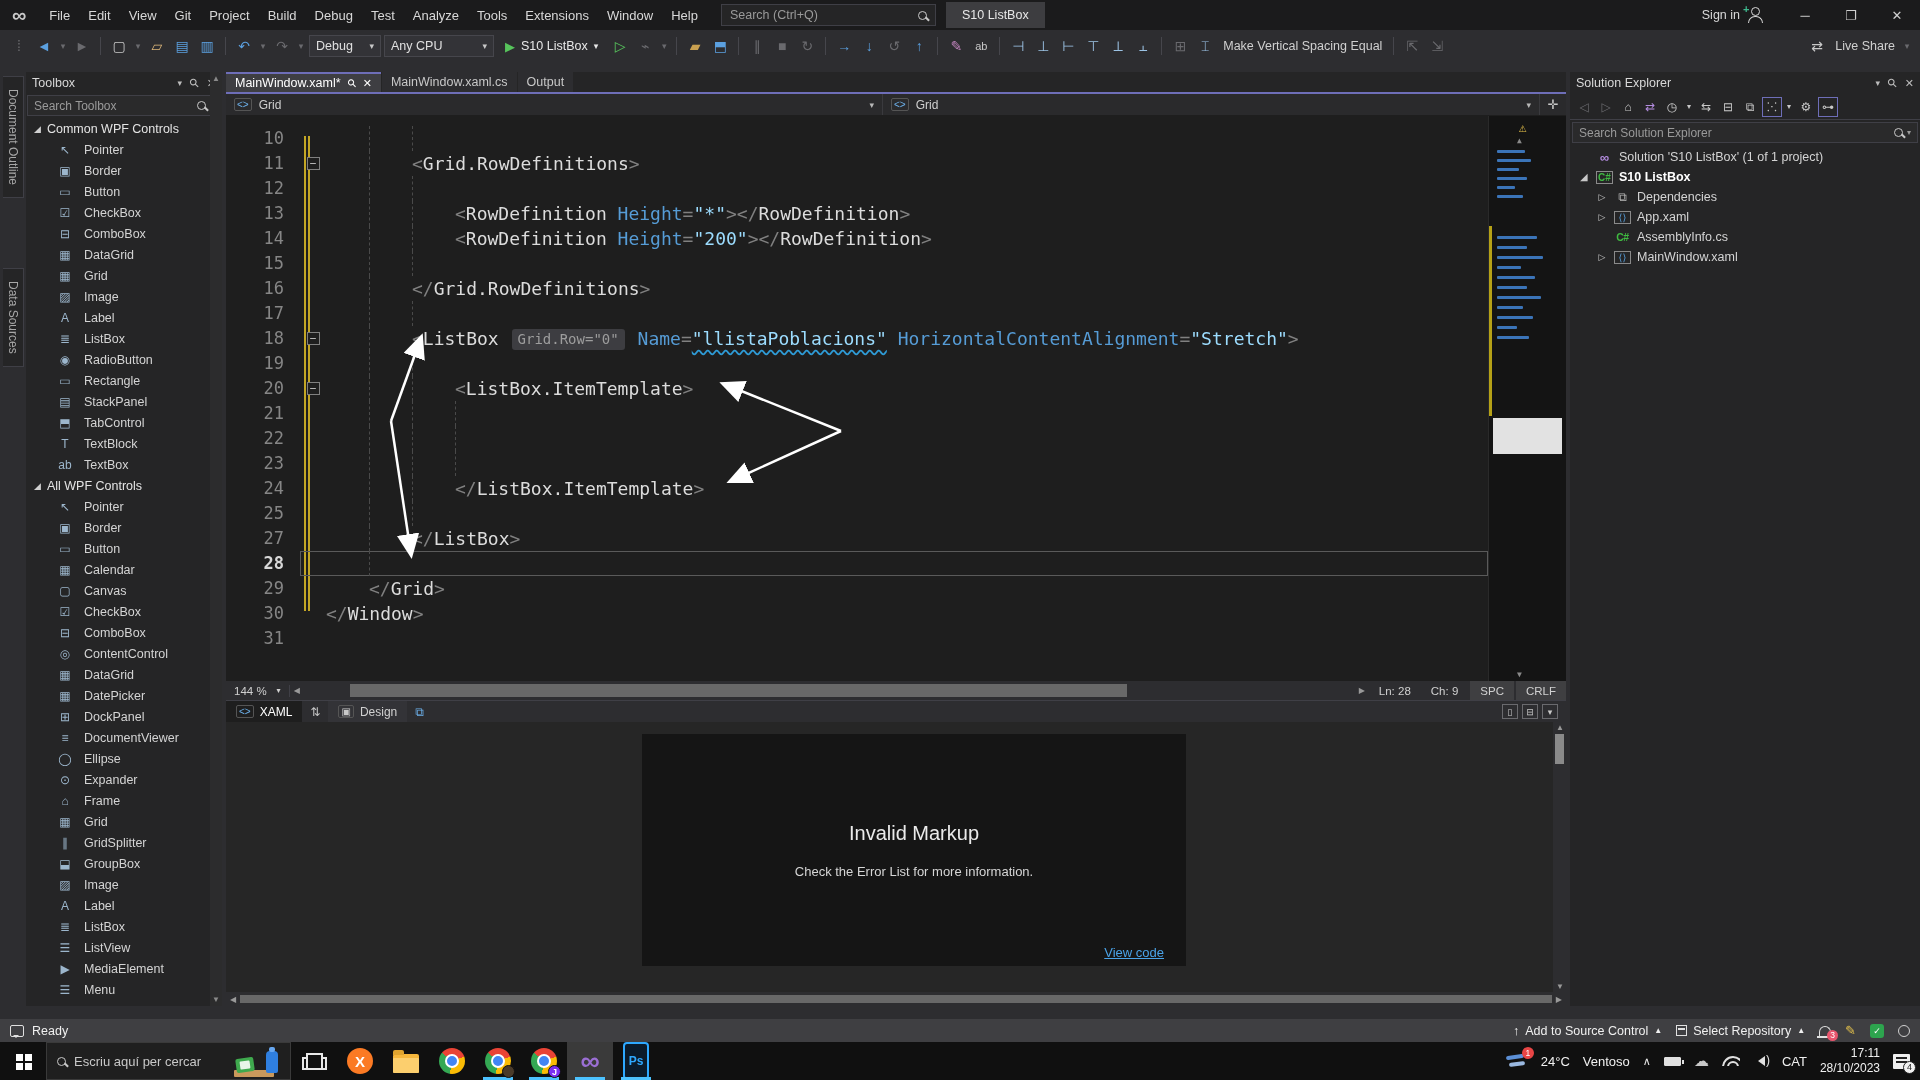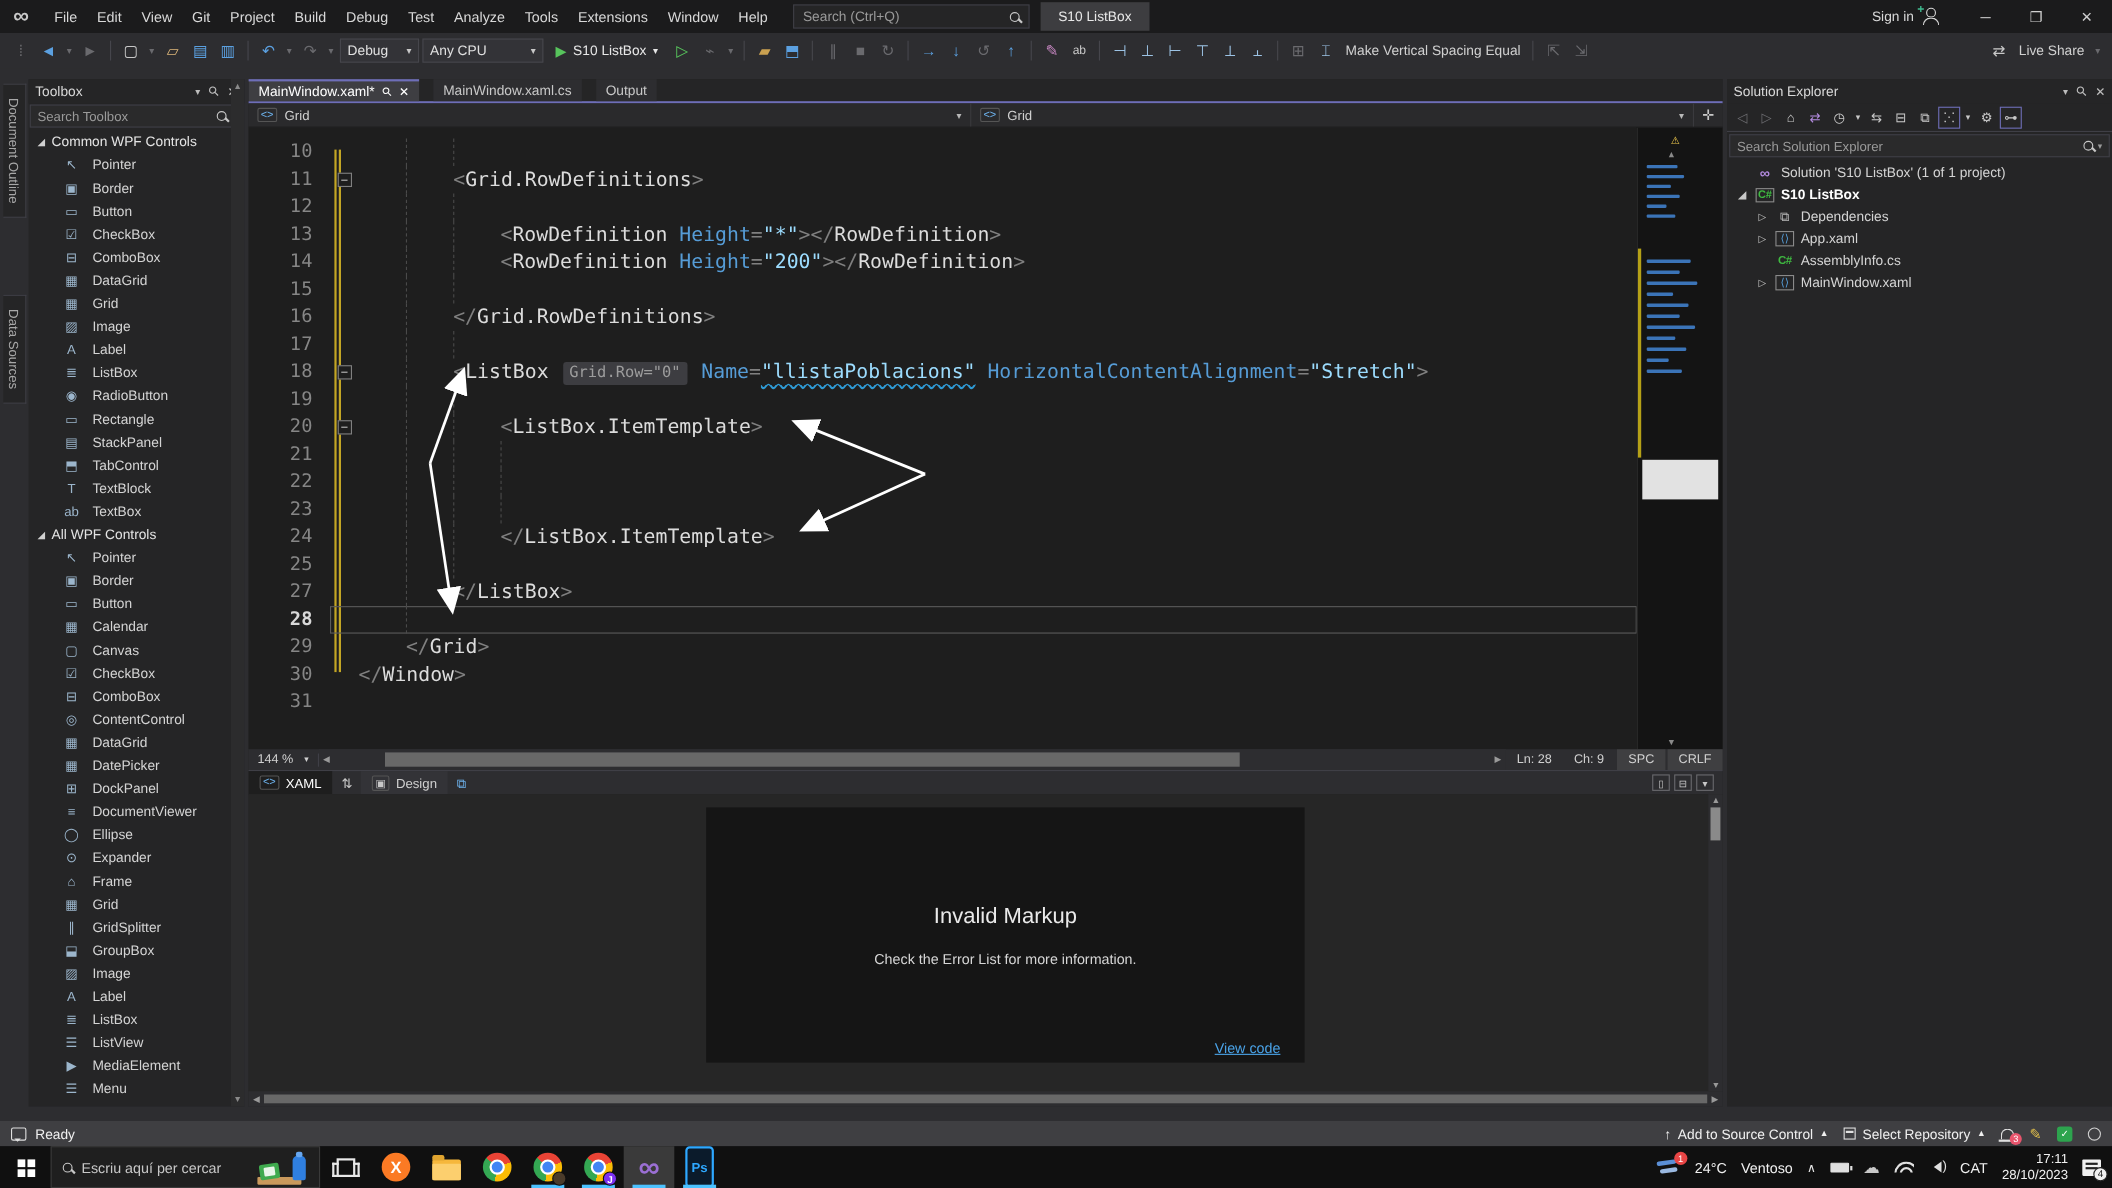--- a/index.html
+++ b/index.html
@@ -56,21 +56,21 @@
   .tbox-list { flex:1; overflow:hidden; position:relative; padding-right:12px; }
   .tbx-group { height:21px; display:flex; align-items:center; gap:6px; font-size:12.5px; color:#e4e4e4; padding-left:8px; }
   .tbx-group .ga { font-size:9px; color:#d0d0d0; }
   .tbx-item { height:21px; display:flex; align-items:center; font-size:12.5px; color:#d4d4d4; padding-left:30px; gap:10px; }
   .tbx-item .tico { width:18px; text-align:center; color:#9cb6cc; font-size:12px; flex:none; }
   .tbx-scroll { position:absolute; right:0; top:0; bottom:0; width:12px; background:#2c2c2d; display:flex; flex-direction:column;
                 justify-content:space-between; align-items:center; font-size:8px; color:#8a8a8a; padding:2px 0; }
 
   
   .editor-col { flex:1; margin-top:10px; display:flex; flex-direction:column; background:#252526; margin-left:4px; }
-  .tabs-row { height:22px; display:flex; border-bottom:2px solid #6e6eb8; background:#252526;gap:12px; }
+  .tabs-row { height:22px; display:flex; border-bottom:2px solid #6e6eb8; background:#252526; }
   .etab { display:flex; align-items:center; gap:7px; padding:0 9px; font-size:12.5px; color:#c8c8c8; background:#2d2d30; margin-right:1px; }
   .etab.active { background:#3e3e42; color:#ffffff; border-top:2px solid #6e6eb8; }
   .etab .tx { font-size:11px; }
   .breadcrumb { height:22px; display:flex; background:#2a2a2c; border-bottom:1px solid #1e1e1e; }
   .bc-half { flex:1; display:flex; align-items:center; padding:0 8px; gap:7px; font-size:12px; color:#d0d0d0; border-right:1px solid #3a3a3e; }
   .bc-caret { margin-left:auto; font-size:9px; color:#b8b8b8; }
   .tagico { font-size:10px; color:#6cb0ea; border:1px solid #555; padding:0 2px; border-radius:2px; }
   .bc-split { width:26px; display:flex; align-items:center; justify-content:center; color:#c8c8c8; font-size:13px; }
 
   

